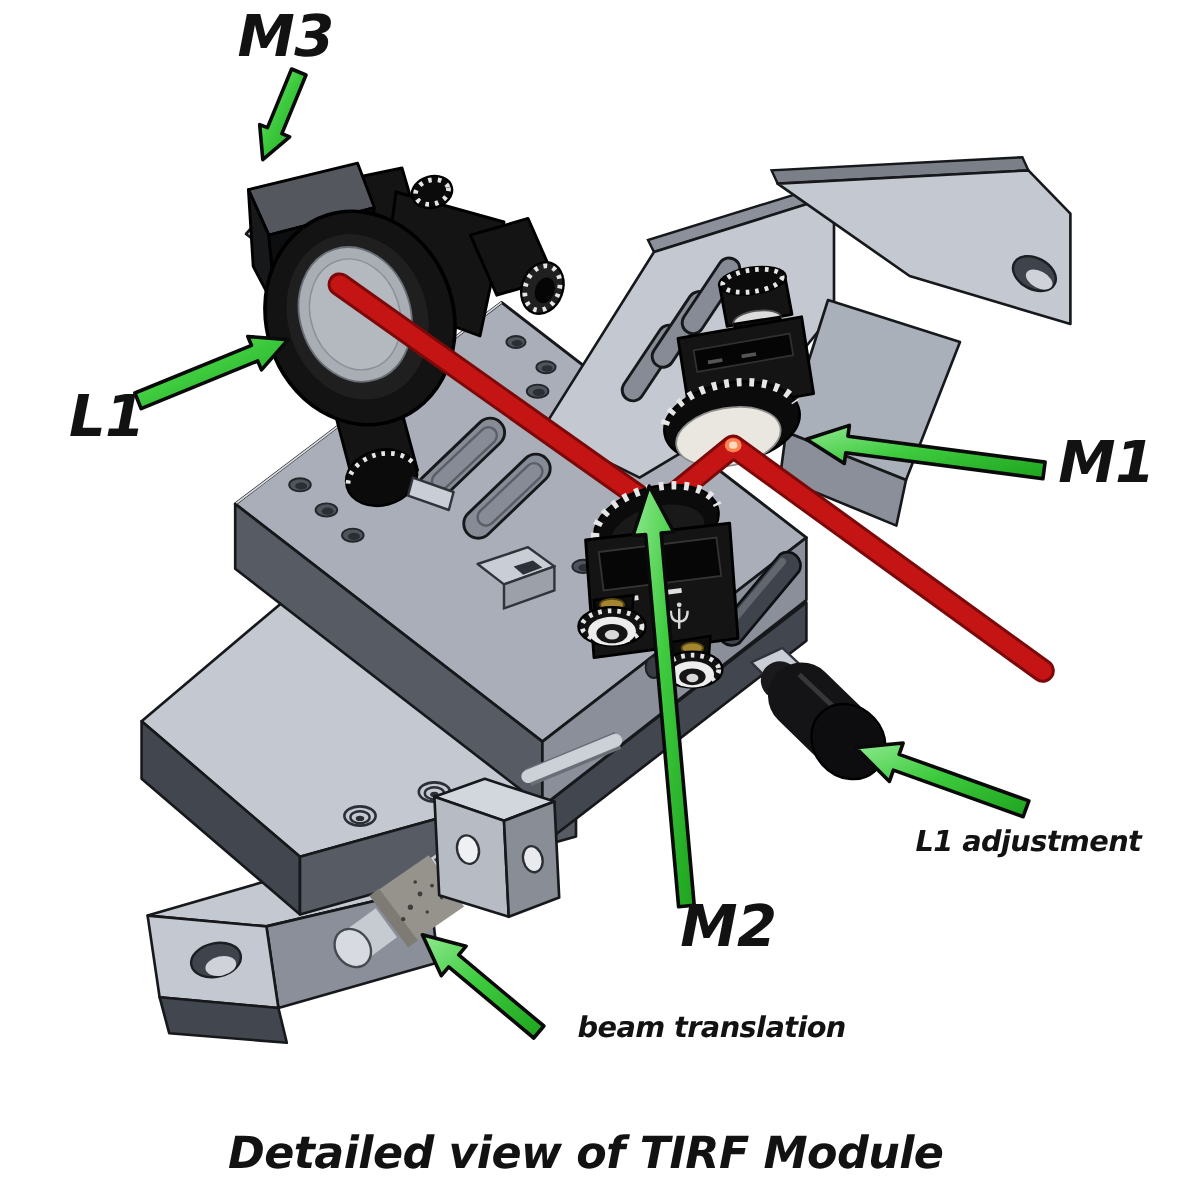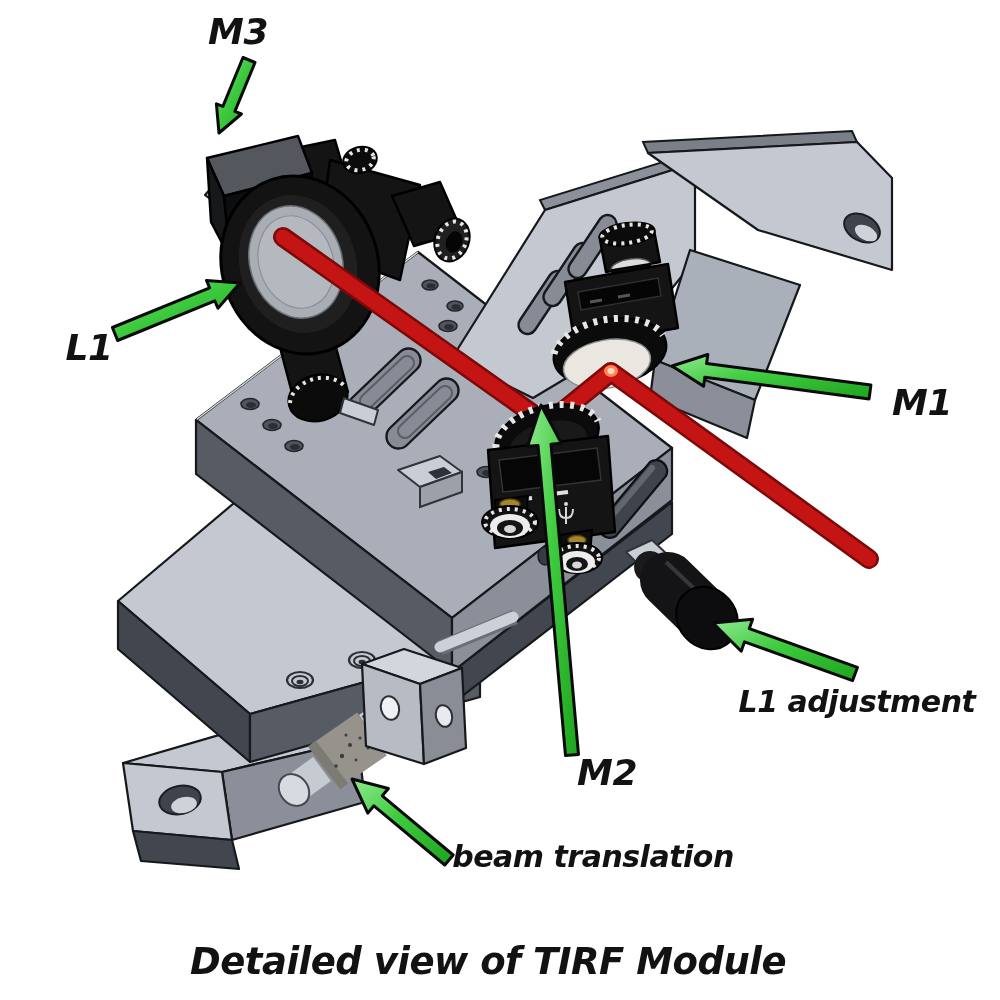--- a/index.html
+++ b/index.html
@@ -8,22 +8,22 @@
     --metal-light:#c4c8d1; --metal-mid:#8a8f99; --metal-dark:#565b64; --metal-darker:#42464e;
     --component-black:#141414; --mirror-white:#eae7e0; --label-color:#121212; --background:#ffffff;
   }
   html,body{margin:0;padding:0;}
   body{font-family:"DejaVu Sans",sans-serif;background:#888;}
   #stage{position:relative;width:1000px;height:1000px;background:var(--background);overflow:hidden;margin:0 auto;}
   #stage svg{position:absolute;left:0;top:0;}
   .lbl{position:absolute;transform:translate(-50%,-50%);color:var(--label-color);
        font-family:"DejaVu Sans",sans-serif;font-style:italic;font-weight:bold;
        white-space:nowrap;letter-spacing:-0.5px;}
-  .lbl.big{font-size:36px;}
-  .lbl.med{font-size:30px;}
+  .lbl.big{font-size:48px;}
+  .lbl.med{font-size:24px;}
   .caption{font-size:37px;}
   .face-l{fill:var(--metal-light);stroke:#16181b;stroke-width:2.2;stroke-linejoin:round;}
   .face-m{fill:var(--metal-mid);stroke:#16181b;stroke-width:2.2;stroke-linejoin:round;}
   .face-d{fill:var(--metal-dark);stroke:#16181b;stroke-width:2.2;stroke-linejoin:round;}
   .face-dd{fill:var(--metal-darker);stroke:#16181b;stroke-width:2.2;stroke-linejoin:round;}
   .blk{fill:var(--component-black);stroke:#000;stroke-width:2.4;stroke-linejoin:round;}
   .blk2{fill:#0b0b0b;stroke:#000;stroke-width:2;stroke-linejoin:round;}
   .knurl{fill:none;stroke:#e6e6e6;stroke-width:7;stroke-dasharray:4 6.5;}
   .knurl-s{fill:none;stroke:#e6e6e6;stroke-width:4;stroke-dasharray:3 5;}
   .slot{fill:#868b95;stroke:#16181b;stroke-width:2.4;stroke-linejoin:round;}
@@ -274,18 +274,18 @@
     <path class="arrow" d="M112.4,327.5 L209.6,287.8 L206.5,280.4 L240,283 L217.9,308.2 L214.8,300.8 L117.6,340.5 Z"></path>
     <path class="arrow" d="M869.1,398.9 L704.8,377.3 L703.6,386.3 L672,366 L707.8,354.5 L706.6,363.5 L870.9,385.1 Z"></path>
     <path class="arrow" d="M565.5,755.6 L538,445.4 L527.6,446.3 L541,405 L561.4,443.3 L551,444.2 L578.5,754.4 Z"></path>
     <path class="arrow" d="M852.6,680.6 L744.5,641.8 L741.2,651.2 L713,623 L752.6,619.2 L749.3,628.6 L857.4,667.4 Z"></path>
     <path class="arrow" d="M444.8,865 L373.9,805.8 L367.8,813.1 L352,779 L388.4,788.5 L382.3,795.8 L453.2,855 Z"></path>
   </g>
 </svg>
 
   <div class="lbl big" style="left:238px;top:31px">M3</div>
   <div class="lbl big" style="left:89px;top:347px">L1</div>
-  <div class="lbl big" style="left:922px;top:402px">M1</div>
+  <div class="lbl big" style="left:922px;top:386px">M1</div>
   <div class="lbl big" style="left:607px;top:772px">M2</div>
   <div class="lbl med" style="left:857px;top:701px">L1 adjustment</div>
   <div class="lbl caption" style="left:488px;top:961px">Detailed view of TIRF Module</div>
   <div class="lbl med" style="left:593px;top:856px">beam translation</div>
 </div>
 
 </body></html>

